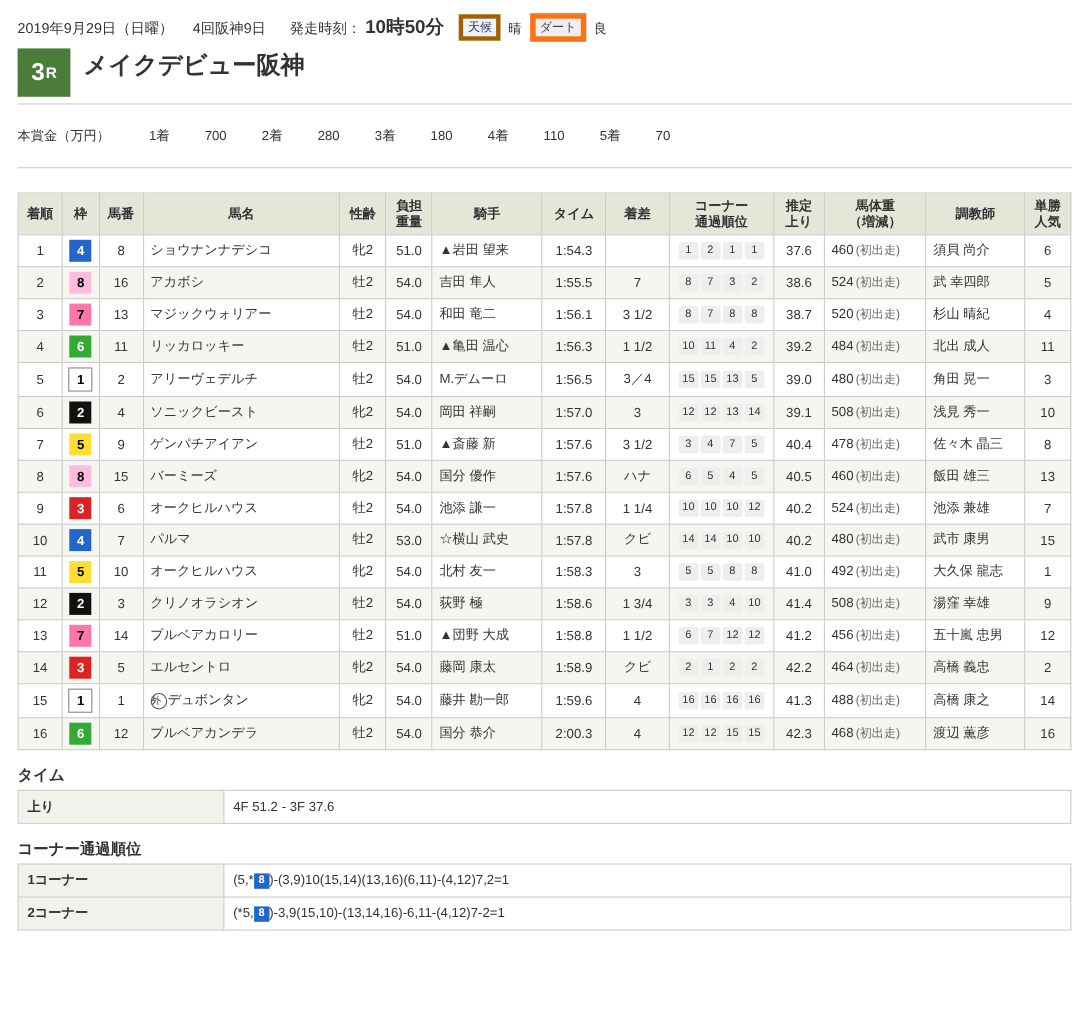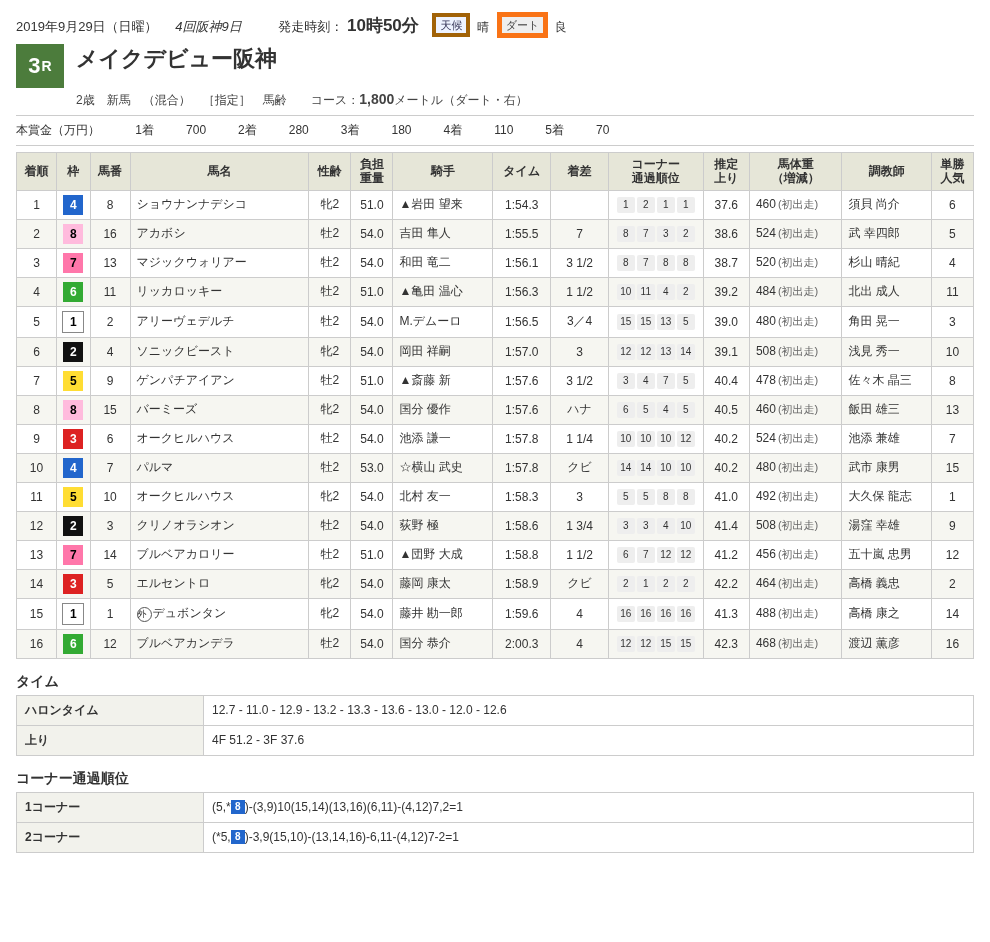--- a/index.html
+++ b/index.html
@@ -1,30 +1,30 @@
 <!DOCTYPE html>
 <html><head>
 <meta charset="utf-8">
 <style>
   body { font-family: "Hiragino Kaku Gothic Pro", Meiryo, sans-serif; font-size:13px; color:#333; background:#fff; margin:0; padding:12px 16px; width:990px; box-sizing:border-box;}
   .header-line { margin-bottom:4px; }
   .header-date { font-size:13px; margin-right:14px;}
-  .header-meet { font-size:13px; margin-right:33px;font-style:italic;}
+  .header-meet { font-size:13px; margin-right:18px;}
   .header-time-label { font-size:13px;}
   .header-time { font-weight:bold; font-size:17px; margin-right:10px;margin-top:41px;}
   .badge-box { display:inline-block; border:4px solid #a16207; background:#eef3ff; color:#335; padding:0 4px; font-size:11px; line-height:16px; vertical-align:2px;}
   .badge-gray { display:inline-block; border:5px solid #f97316; background:#eee; color:#444; padding:0 4px; font-size:11px; line-height:16px; vertical-align:2px; margin-left:4px;}
   .plain-sm { font-size:12px; margin-left:3px;}
   .title-row { display:flex; align-items:flex-start; margin:6px 0 2px;}
   .race-num { background:#4c7c3c; color:#fff; width:48px; height:44px; display:flex; align-items:center; justify-content:center; font-size:22px; font-weight:bold; margin-right:12px;}
   .race-num .r { font-size:14px; margin-left:1px;}
-  .title-block .race-name { font-size:22px; font-weight:bold; margin-bottom:17px;}
+  .title-block .race-name { font-size:22px; font-weight:bold; margin-bottom:0;}
   .title-block .race-sub { font-size:12px; color:#444;}
   .title-block .race-sub b { font-size:14px;}
-  .prize-line { border-top:1px solid #ccc; border-bottom:1px solid #ccc; padding:6px 0; margin:6px 0 6px; font-size:12px;}
+  .prize-line { border-top:1px solid #ccc; border-bottom:1px solid #ccc; padding:20px 0; margin:6px 0 22px; font-size:12px;}
   .prize-line span.gap { display:inline-block; width:32px;}
   table.results { border-collapse:collapse; width:100%; table-layout:fixed;}
   table.results th, table.results td { border:1px solid #ccc; padding:4px 4px; font-size:12px; text-align:center; vertical-align:middle;}
   table.results th { background:#e6e6d8; font-weight:bold; line-height:1.2;}
   table.results tbody tr:nth-child(even){ background:#f6f6f1;}
   table.results td.left { text-align:left; padding-left:6px;}
   .waku { display:inline-block; width:20px; height:20px; line-height:20px; font-size:12px; font-weight:bold; color:#000;}
   .waku.w1{background:#fff;border:1px solid #888;color:#000;}
   .waku.w2{background:#111;color:#fff;}
   .waku.w3{background:#d22;color:#fff;}
@@ -56,23 +56,20 @@
   <span class="plain-sm">良</span>
 </div>
 
 <div class="title-row">
   <div class="race-num">
     <span>3</span>
       <span class="r">R</span>
   </div>
   <div class="title-block">
     <div class="race-name">メイクデビュー阪神</div>
-    <div class="race-sub">
-      <span>2歳　新馬　（混合）　［指定］　馬齢　　コース：</span><b>1,800</b><span>メートル（ダート・右）</span>
-    </div>
   </div>
 </div>
 
 <div class="prize-line">
   <span>本賞金（万円）</span><span class="gap"></span>
   <span id="prize-holder"><span>1着</span><span class="gap"></span><span>700</span><span class="gap"></span><span>2着</span><span class="gap"></span><span>280</span><span class="gap"></span><span>3着</span><span class="gap"></span><span>180</span><span class="gap"></span><span>4着</span><span class="gap"></span><span>110</span><span class="gap"></span><span>5着</span><span class="gap"></span><span>70</span><span class="gap"></span></span>
 </div>
 
 <table class="results">
   <colgroup>
@@ -397,24 +394,20 @@
         <td class="left">468<span class="wt-note">(初出走)</span></td>
         <td class="left">渡辺 薫彦</td>
         <td>16</td>
       </tr>
     </tbody>
 </table>
 
 <h3 class="section">タイム</h3>
 <table class="sub">
   <tbody>
-      <tr>
-        <th>ハロンタイム</th>
-      <td>12.7 - 11.0 - 12.9 - 13.2 - 13.3 - 13.6 - 13.0 - 12.0 - 12.6</td>
-      </tr>
   <tr>
         <th>上り</th>
       <td>4F 51.2 - 3F 37.6</td>
       </tr>
 </tbody>
   </table>
 
 <h3 class="section">コーナー通過順位</h3>
 <table class="sub">
   <tbody id="corner-body">

